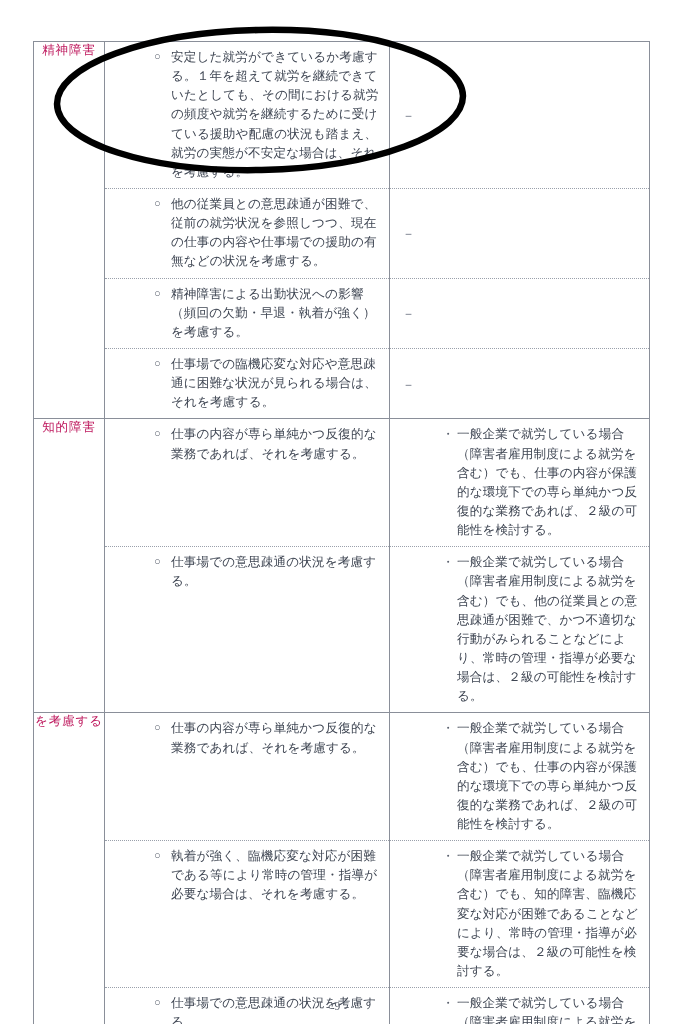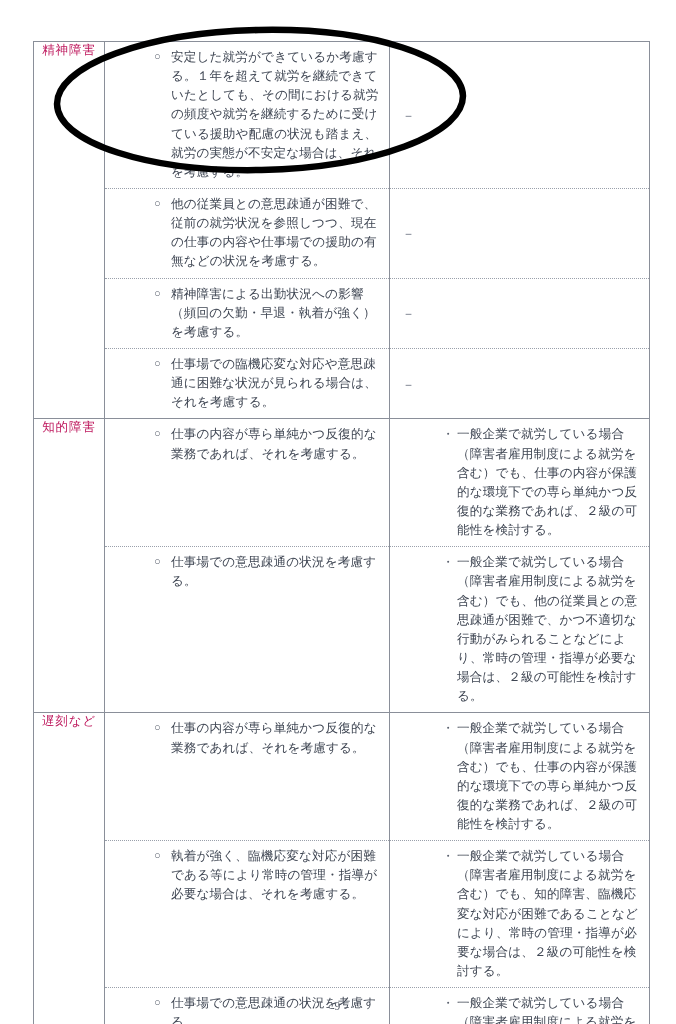--- a/index.html
+++ b/index.html
@@ -247,21 +247,21 @@
             <span class="item bullet">
               <span class="marker">・</span>
               <span class="body">一般企業で就労している場合（障害者雇用制度による就労を含む）でも、他の従業員との意思疎通が困難で、かつ不適切な行動がみられることなどにより、常時の管理・指導が必要な場合は、２級の可能性を検討する。</span>
             </span>
           </div>
         </td>
       </tr>
 
       <tr class="section-start">
         <td class="cat" rowspan="3">
-          <span>遅刻など</span>
+          <span>を考慮する</span>
         </td>
         <td class="crit" style="height:105px">
           <div class="cell-inner">
             <span class="item circle">
               <span class="marker">○</span>
               <span class="body">仕事の内容が専ら単純かつ反復的な業務であれば、それを考慮する。</span>
             </span>
           </div>
         </td>
         <td class="judge">

